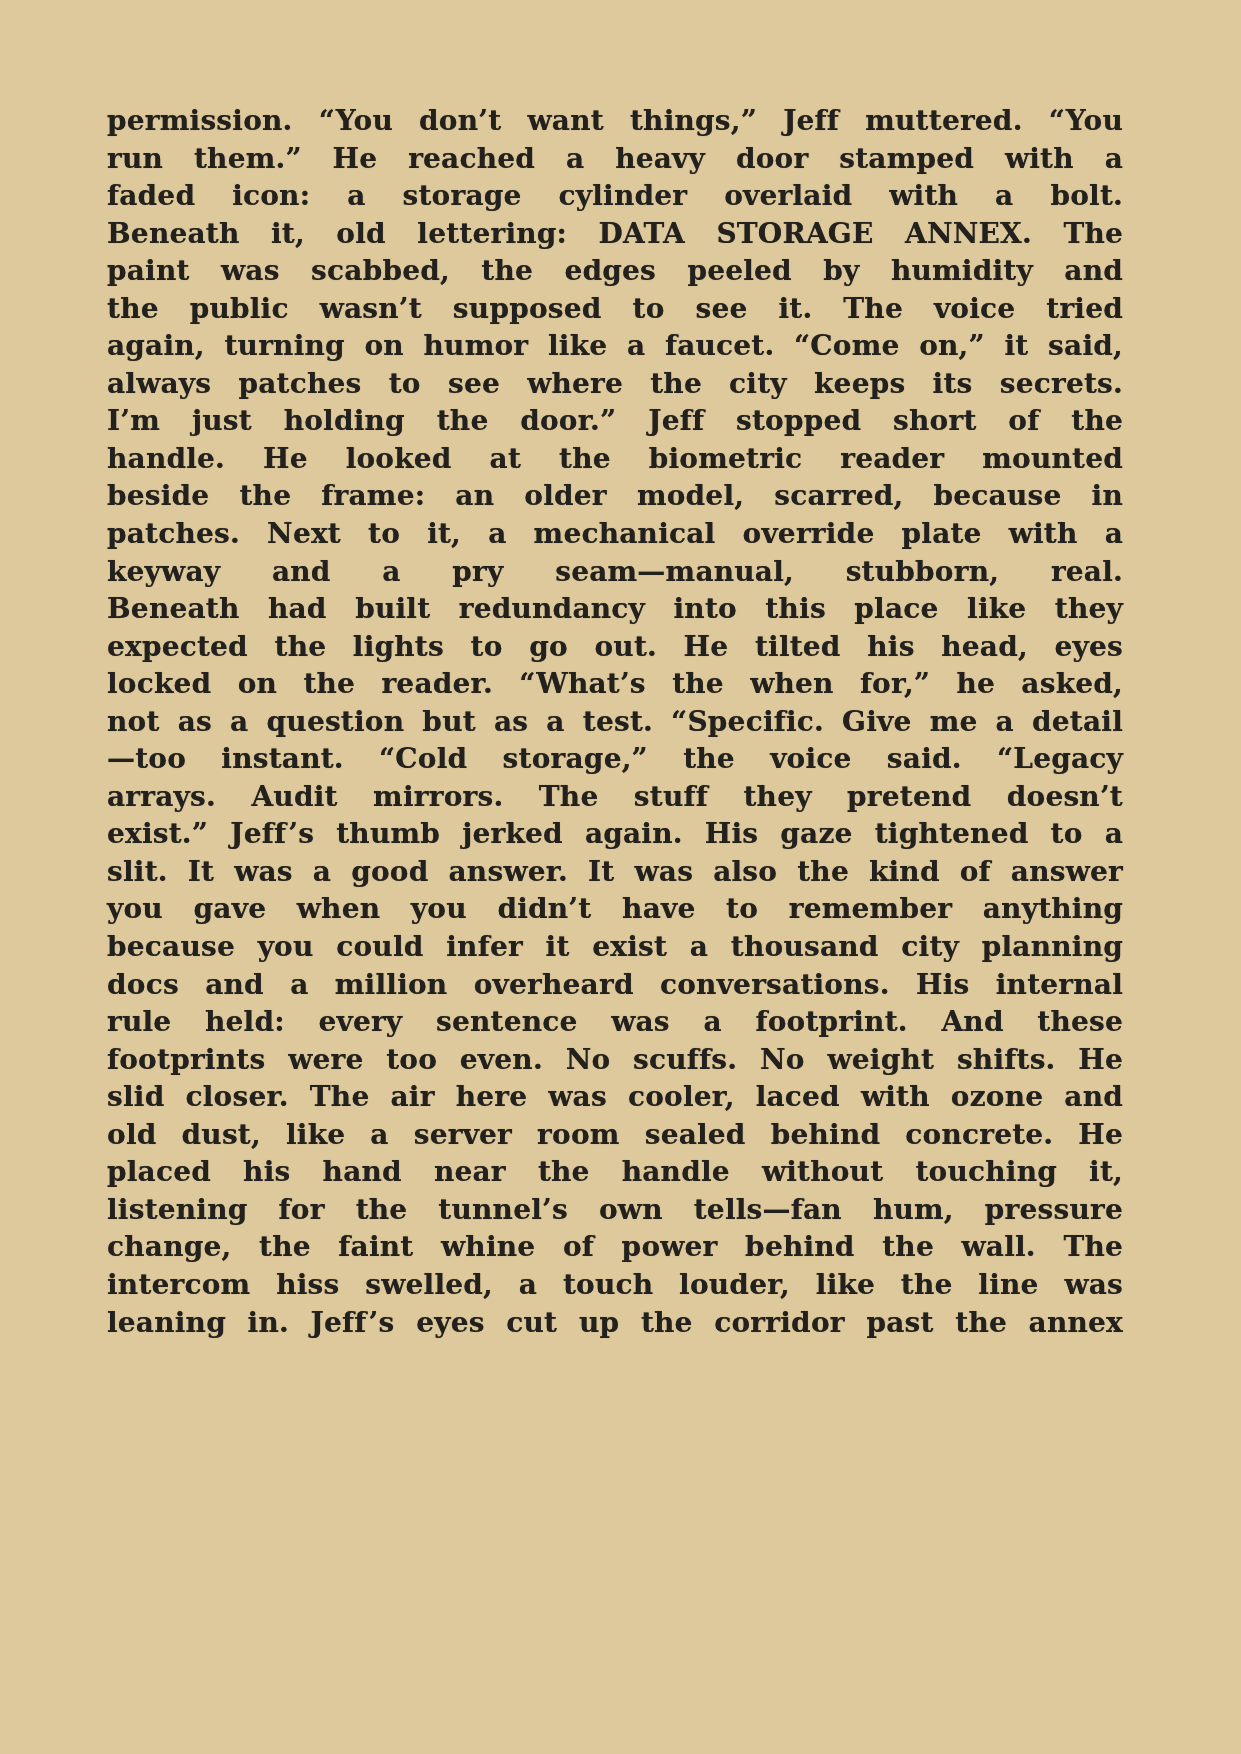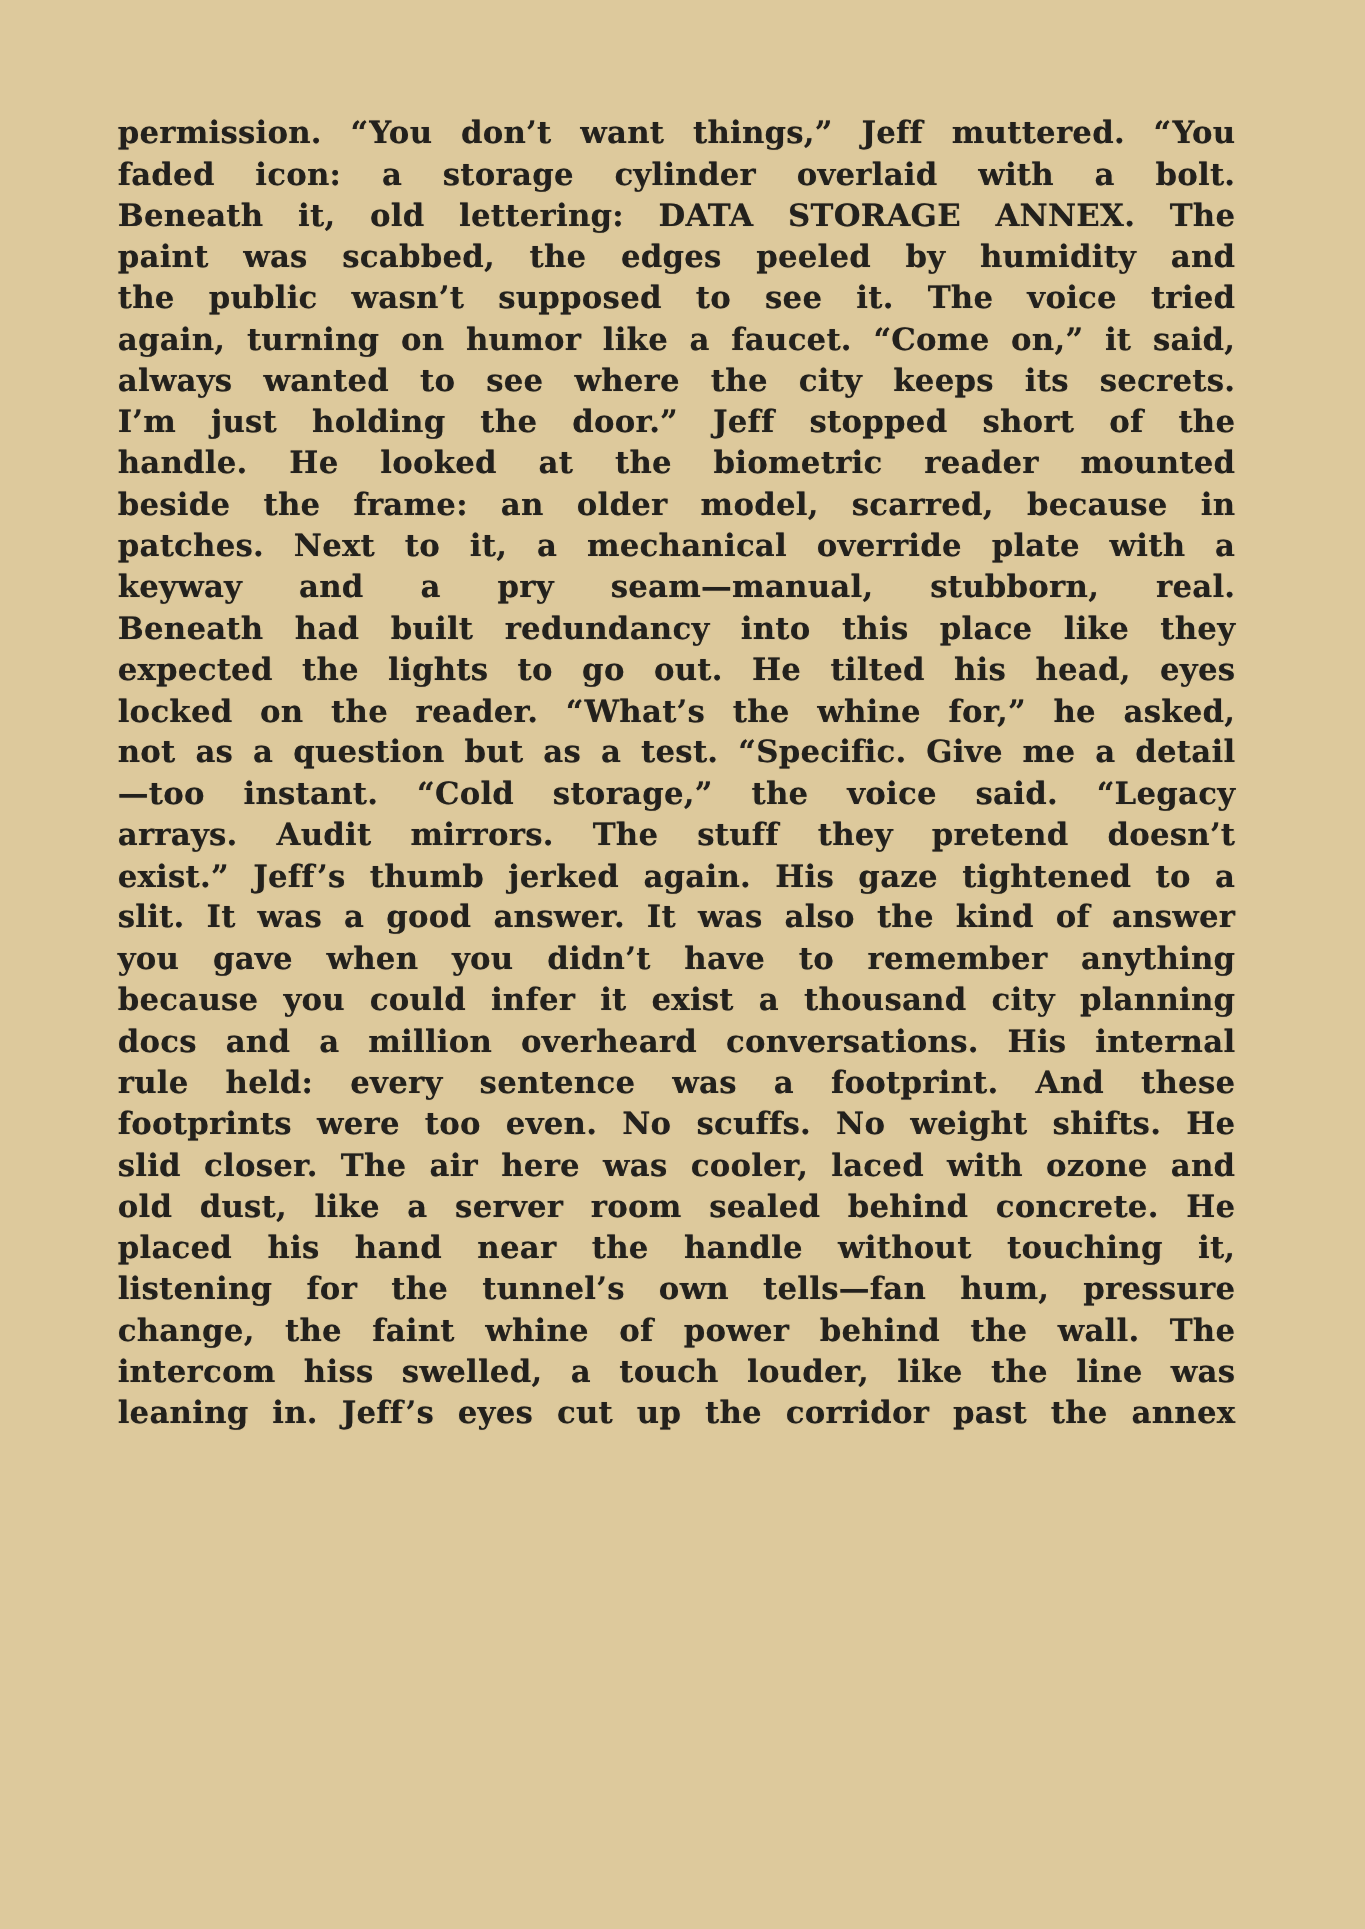--- a/index.html
+++ b/index.html
@@ -35,34 +35,35 @@
     -moz-text-align-last: justify;
     text-shadow: 0 0 0.7px rgba(40, 34, 26, 0.55);
   }
 </style>
 </head>
 <body style="background: rgb(221, 201, 156);">
 
 <div class="page">
   <div class="text-block" style="color: rgb(35, 33, 29);">
       <div class="text-line">permission. “You don’t want things,” Jeff muttered. “You</div>
+      <div class="text-line">run them.” He reached a heavy door stamped with a</div>
       <div class="text-line">faded icon: a storage cylinder overlaid with a bolt.</div>
       <div class="text-line">Beneath it, old lettering: DATA STORAGE ANNEX. The</div>
       <div class="text-line">paint was scabbed, the edges peeled by humidity and</div>
       <div class="text-line">the public wasn’t supposed to see it. The voice tried</div>
       <div class="text-line">again, turning on humor like a faucet. “Come on,” it said,</div>
-      <div class="text-line">always wanted to see where the city keeps its secrets.</div>
+      <div class="text-line">always patches to see where the city keeps its secrets.</div>
       <div class="text-line">I’m just holding the door.” Jeff stopped short of the</div>
       <div class="text-line">handle. He looked at the biometric reader mounted</div>
       <div class="text-line">beside the frame: an older model, scarred, because in</div>
       <div class="text-line">patches. Next to it, a mechanical override plate with a</div>
       <div class="text-line">keyway and a pry seam—manual, stubborn, real.</div>
       <div class="text-line">Beneath had built redundancy into this place like they</div>
       <div class="text-line">expected the lights to go out. He tilted his head, eyes</div>
-      <div class="text-line">locked on the reader. “What’s the whine for,” he asked,</div>
+      <div class="text-line">locked on the reader. “What’s the when for,” he asked,</div>
       <div class="text-line">not as a question but as a test. “Specific. Give me a detail</div>
       <div class="text-line">—too instant. “Cold storage,” the voice said. “Legacy</div>
       <div class="text-line">arrays. Audit mirrors. The stuff they pretend doesn’t</div>
       <div class="text-line">exist.” Jeff’s thumb jerked again. His gaze tightened to a</div>
       <div class="text-line">slit. It was a good answer. It was also the kind of answer</div>
       <div class="text-line">you gave when you didn’t have to remember anything</div>
       <div class="text-line">because you could infer it exist a thousand city planning</div>
       <div class="text-line">docs and a million overheard conversations. His internal</div>
       <div class="text-line">rule held: every sentence was a footprint. And these</div>
       <div class="text-line">footprints were too even. No scuffs. No weight shifts. He</div>

